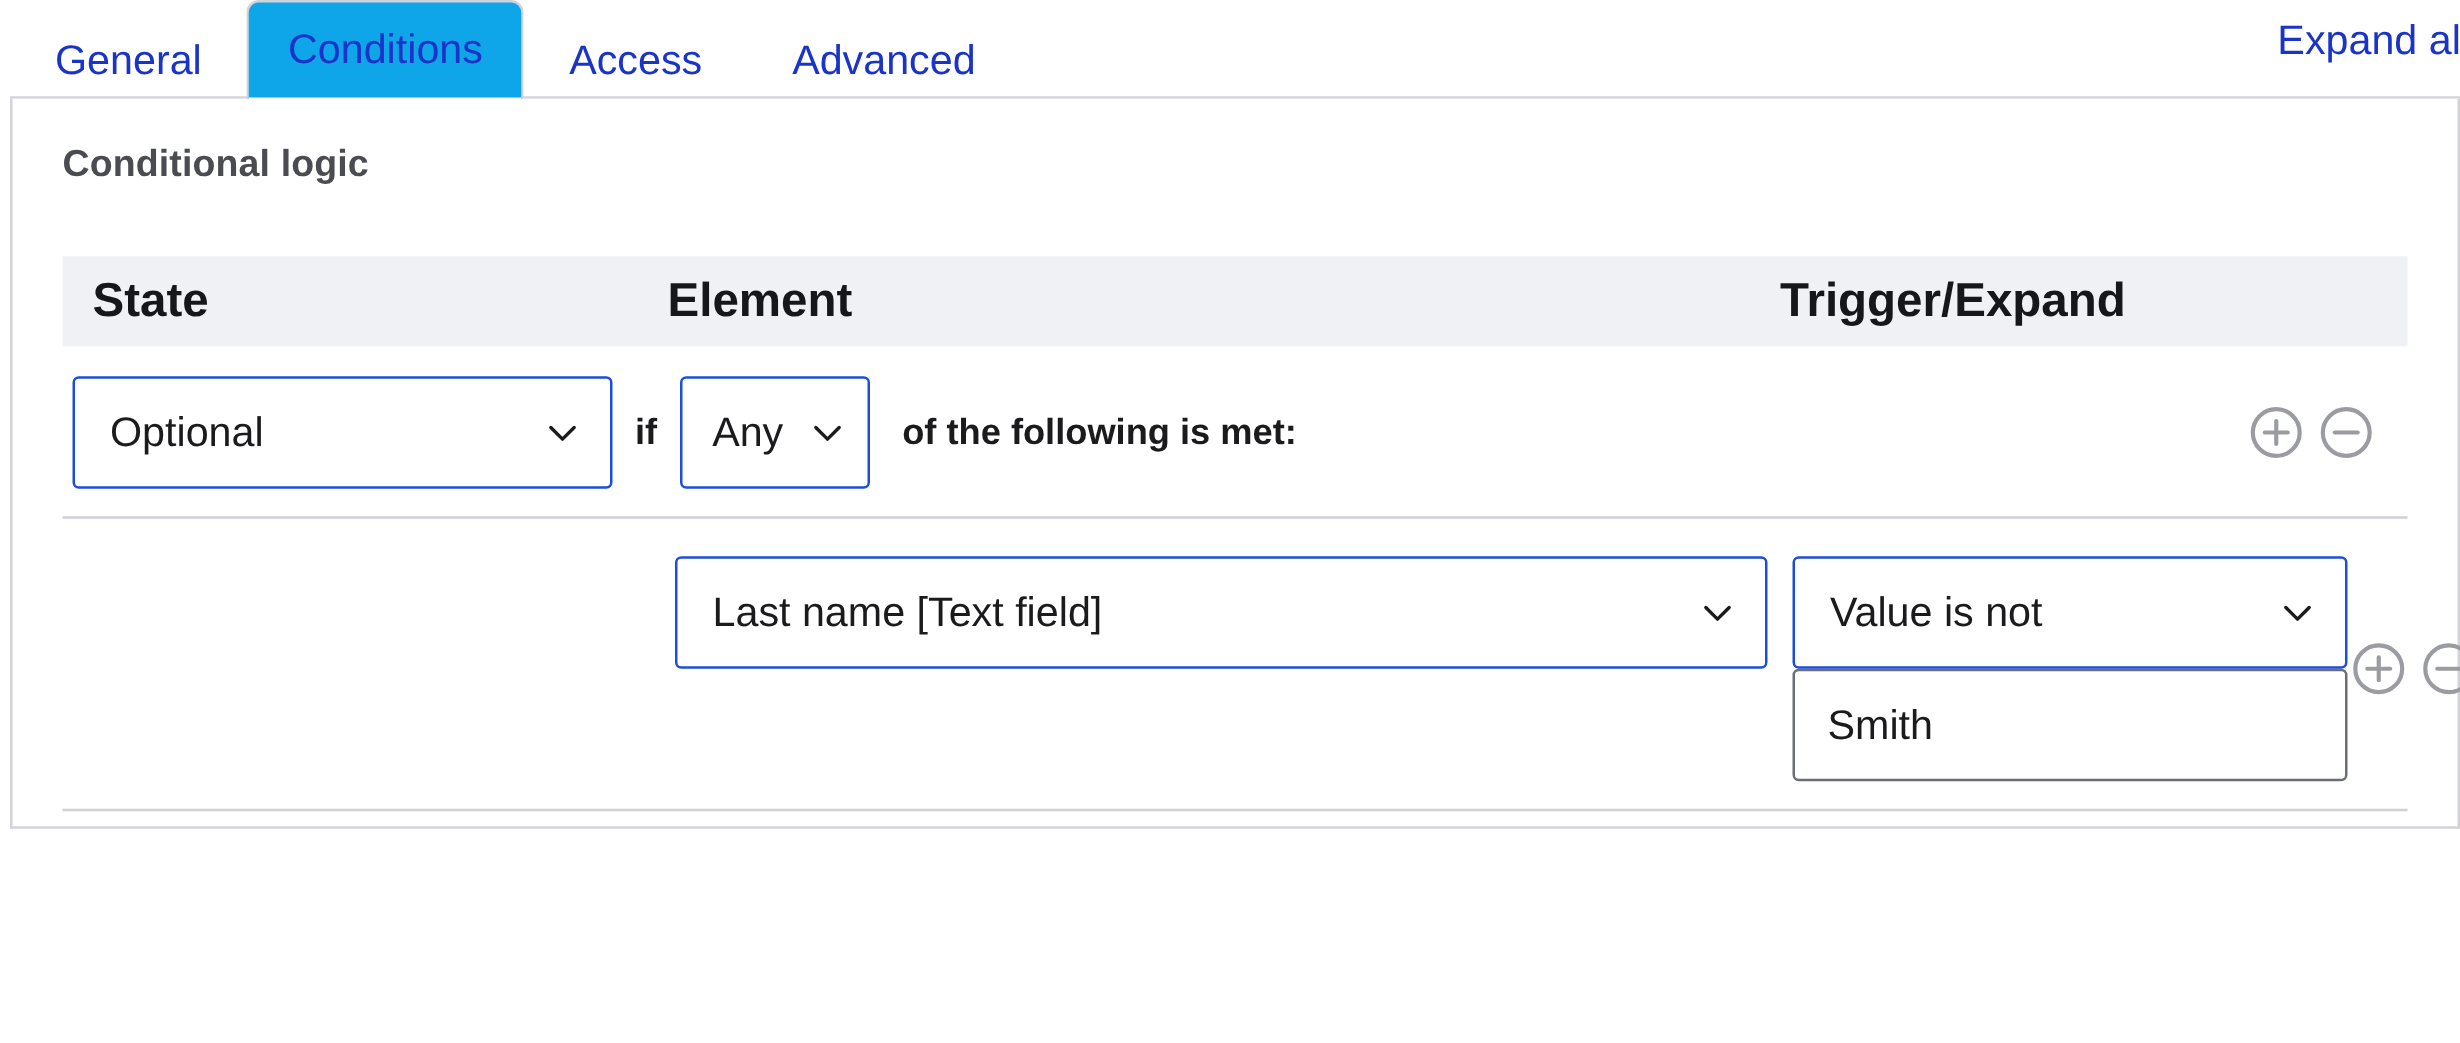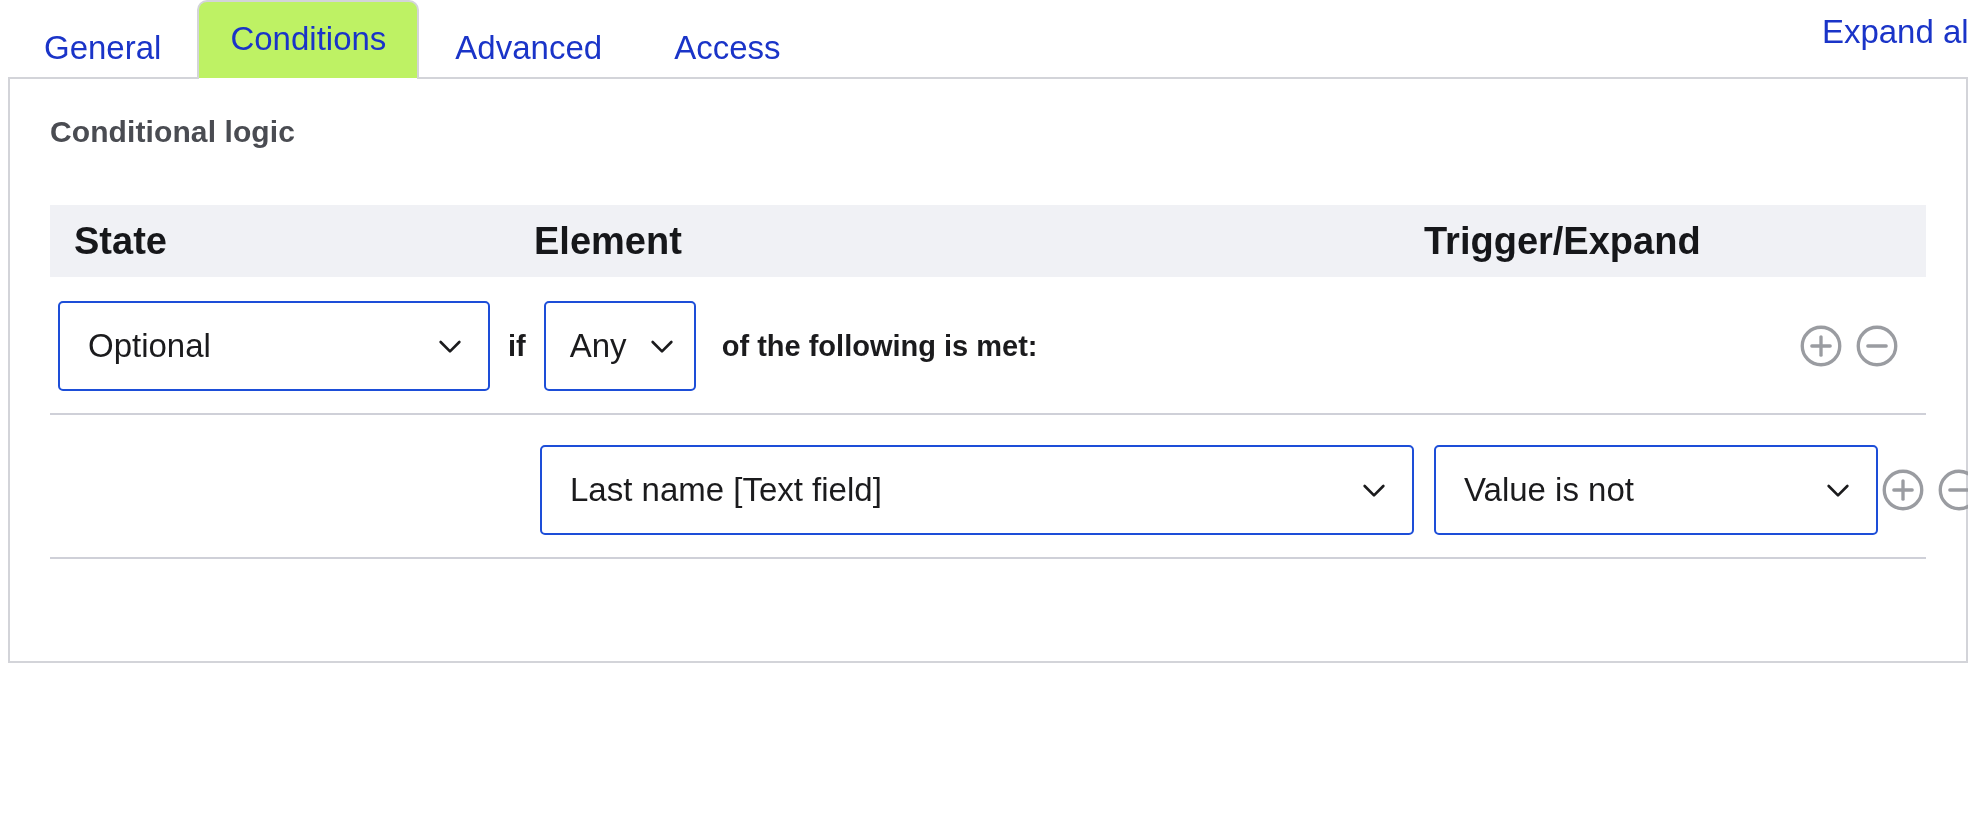--- a/index.html
+++ b/index.html
@@ -44,21 +44,21 @@
     padding: 0 36px;
     height: 62px;
     line-height: 62px;
     font-size: 33px;
     color: #1a34c8;
     white-space: nowrap;
     background: transparent;
     cursor: pointer;
   }
   .tab.active {
-    background: #bef264;
+    background: #0ea5e9;
     border: 2px solid #d3d4d9;
     border-bottom: none;
     border-top-left-radius: 10px;
     border-top-right-radius: 10px;
     height: 79px;
     line-height: 74px;
     padding: 0 31px;
     z-index: 3;
   }
   .tab.active::after {
@@ -222,22 +222,22 @@
 </style>
 </head>
 <body>
 
 <div class="tabbar">
   <div class="tabbar-line"></div>
 
   <div class="tabs">
     <div class="tab">General</div>
     <div class="tab active">Conditions</div>
+    <div class="tab">Access</div>
     <div class="tab">Advanced</div>
-    <div class="tab">Access</div>
   </div>
 
   <div class="expand-all">Expand all</div>
 </div>
 
 <div class="panel">
 
   <div class="panel-title">Conditional logic</div>
 
   <div class="cond-table">
@@ -299,20 +299,23 @@
         </div>
       </div>
 
       <div class="trig-stack">
         <div class="select select-trig">
           <span>Value is not</span>
           <svg class="chev" viewBox="0 0 24 24" fill="none" stroke="#1b1b1d" stroke-width="2" stroke-linecap="round" stroke-linejoin="round">
               <polyline points="5 9 12 16 19 9"></polyline>
             </svg>
         </div>
+        <div class="textinput">
+          <span>Smith</span>
+        </div>
       </div>
 
       <div class="rowactions mid">
         <span class="iconbtn">
           <svg viewBox="0 0 24 24" width="50" height="50" fill="none" stroke="#9a9ca1" stroke-width="1.6">
             <circle cx="12" cy="12" r="9"></circle>
             <line x1="12" y1="7.6" x2="12" y2="16.4" stroke-linecap="round"></line>
             <line x1="7.6" y1="12" x2="16.4" y2="12" stroke-linecap="round"></line>
           </svg>
         </span>

